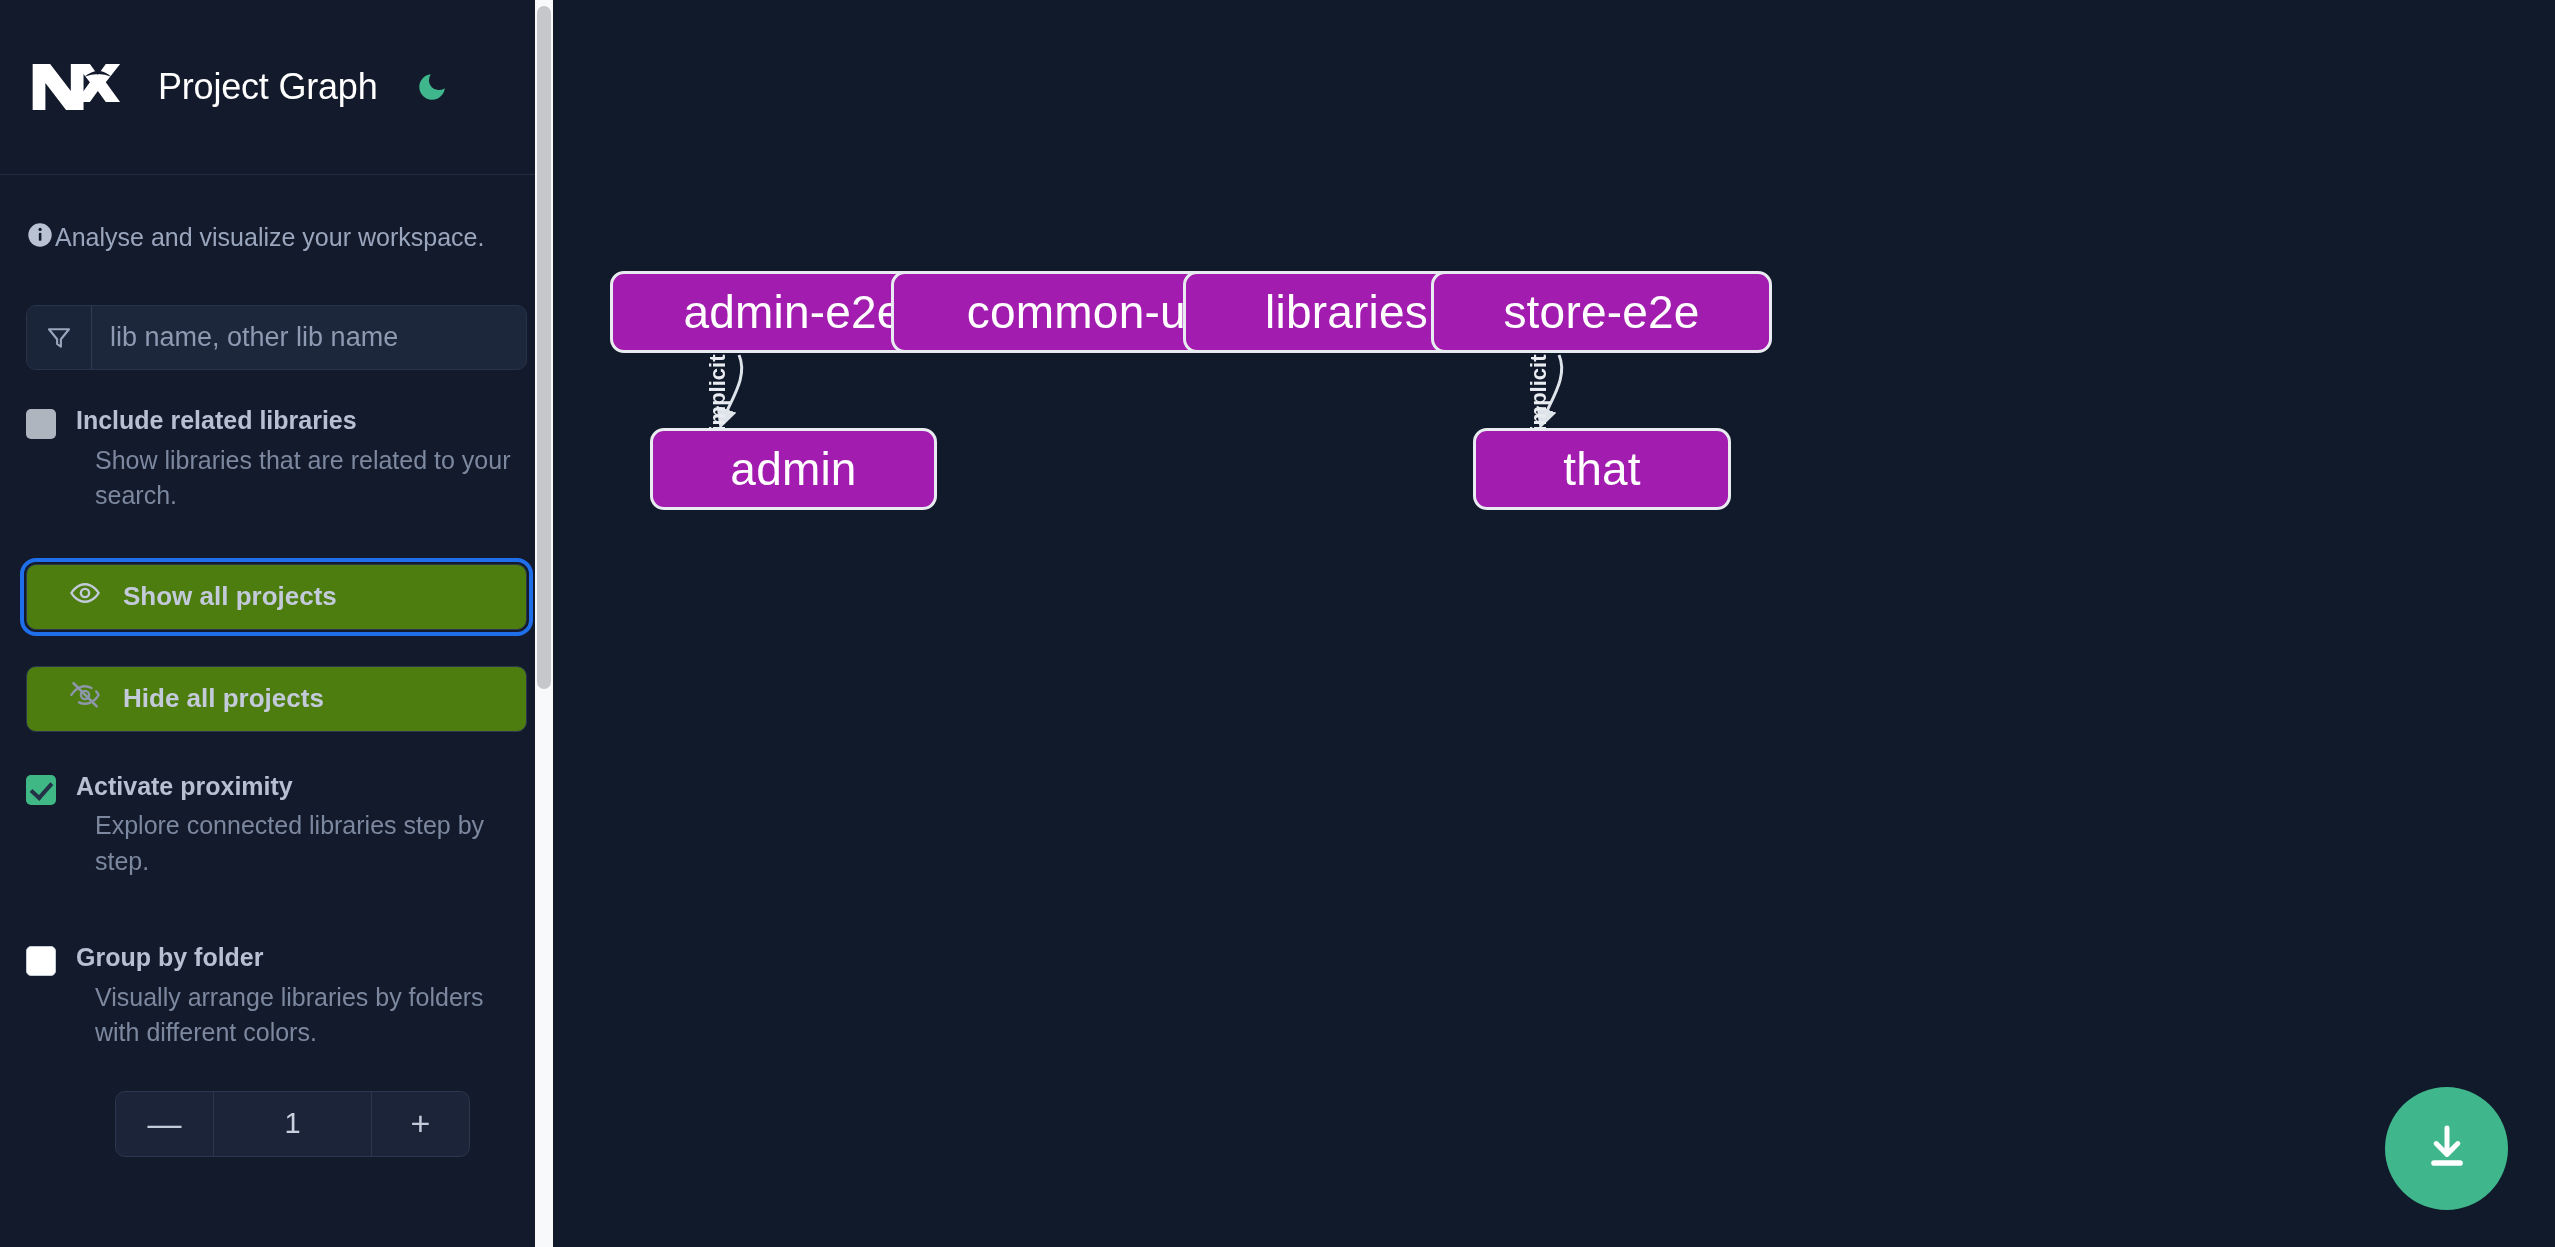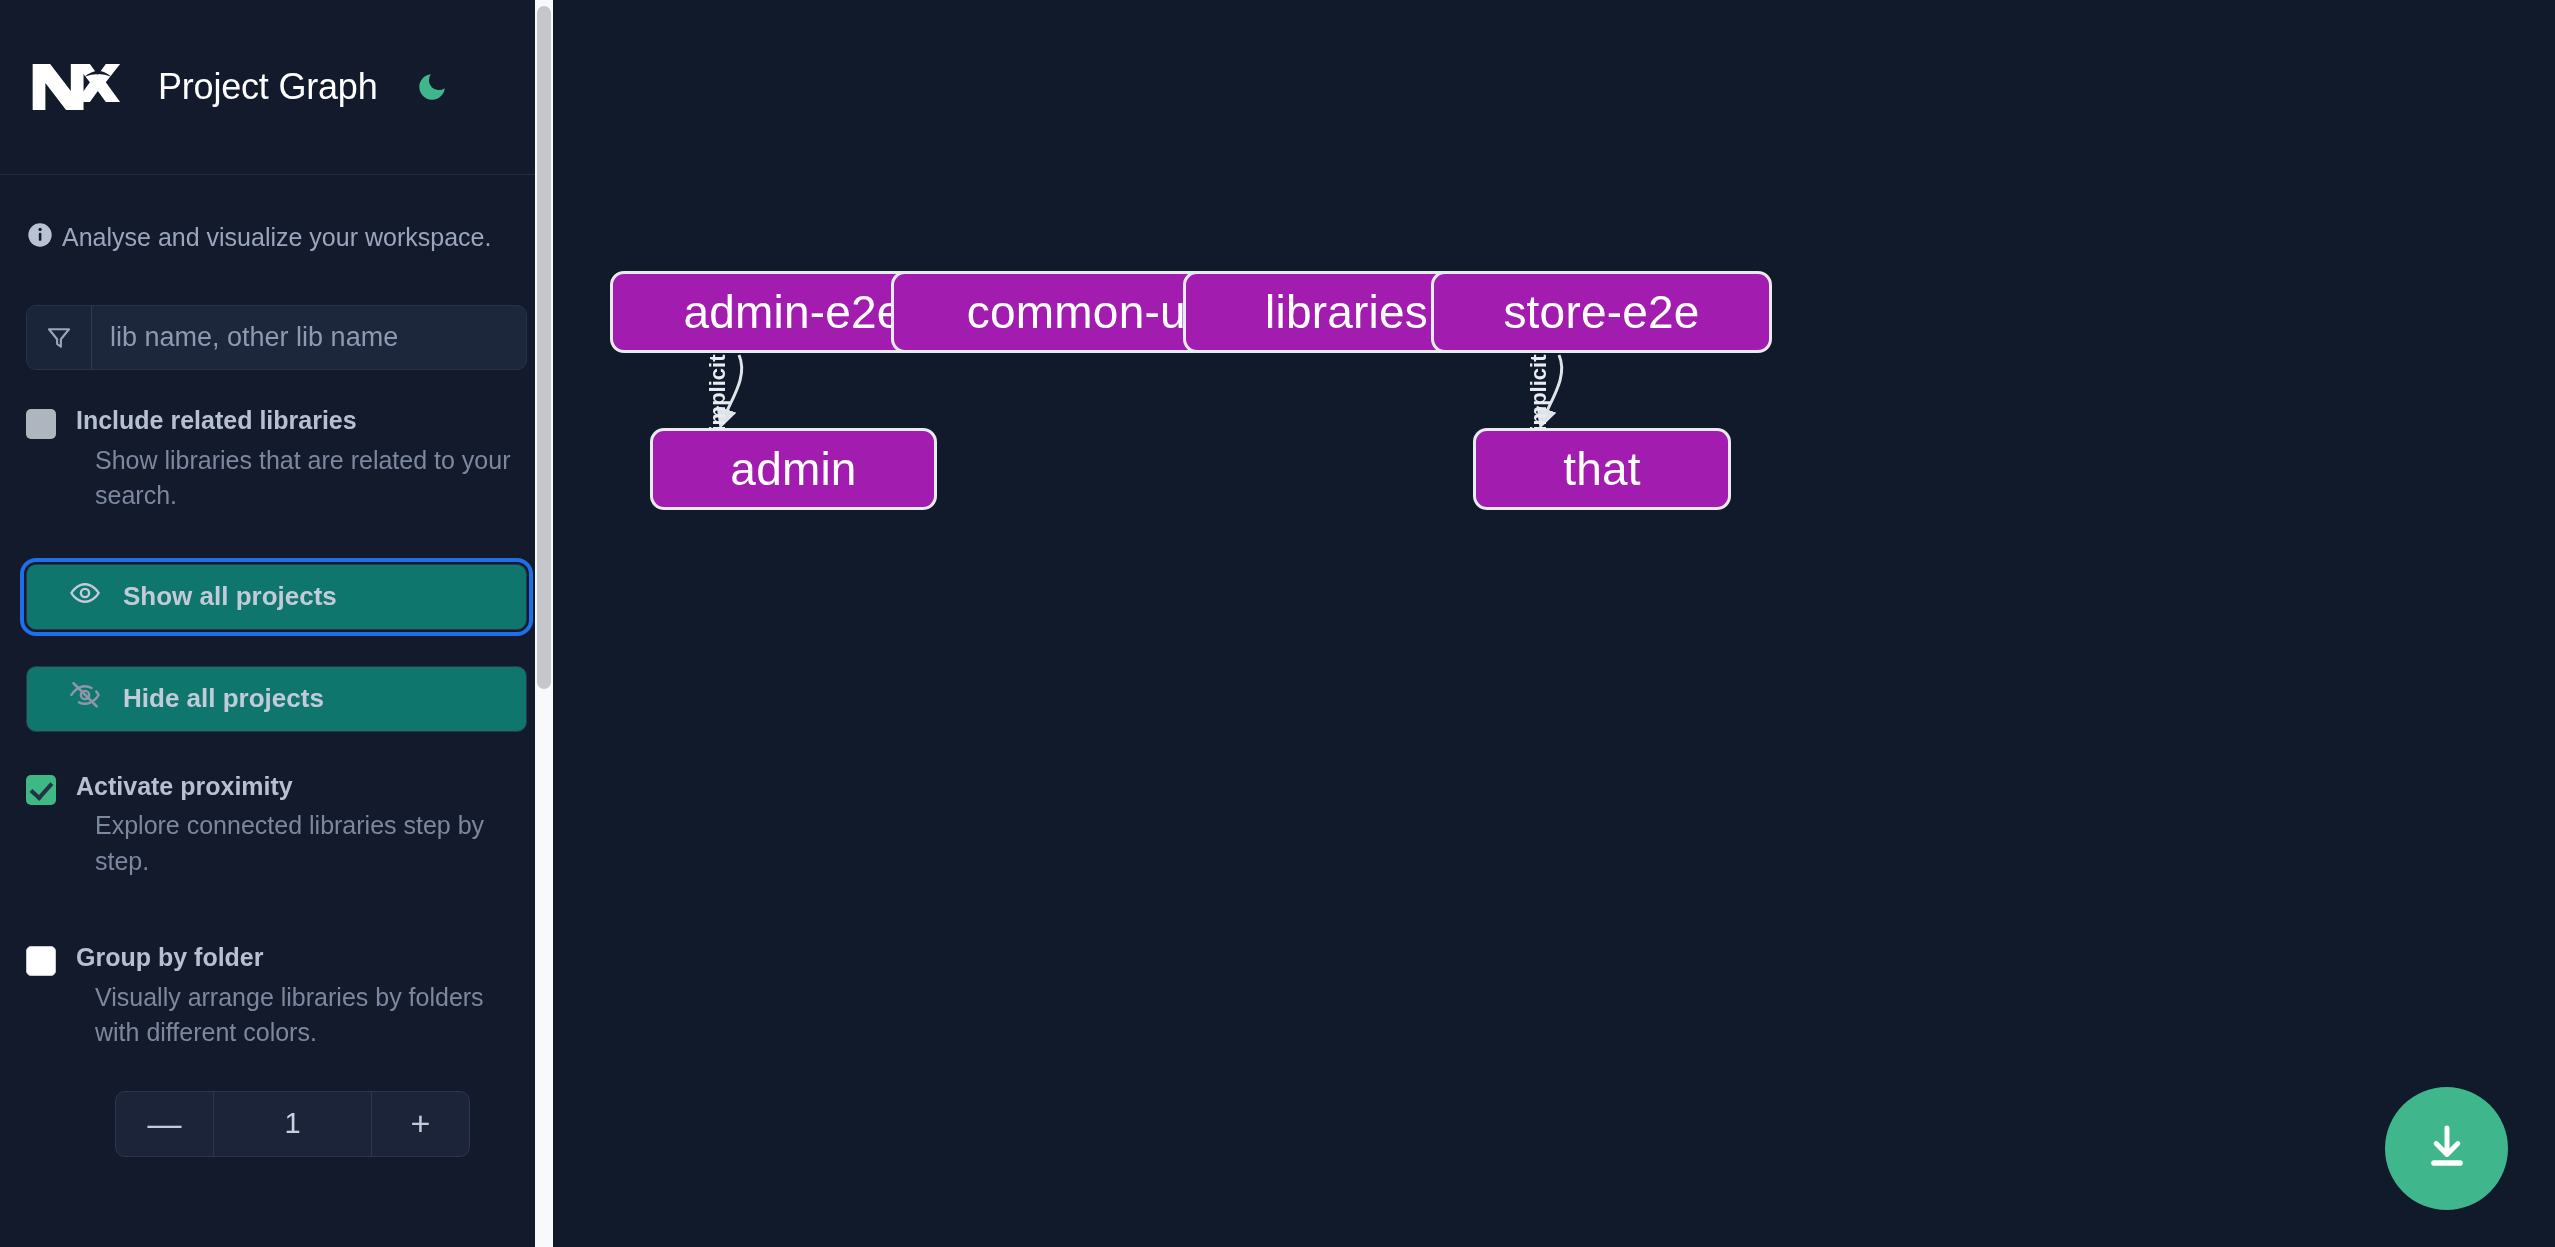--- a/index.html
+++ b/index.html
@@ -32,21 +32,21 @@
   }
   .theme-toggle {
     margin-left: 34px; width: 40px; height: 40px;
     display: flex; align-items: center; justify-content: center;
     cursor: pointer;
   }
 
   .sb-body { padding: 0 0 0 0; }
 
   .desc-row {
-    display: flex; align-items: center; gap: 8px;
+    display: flex; align-items: center; gap: 1px;
     padding: 46px 26px 0 26px;
   }
   .desc-text { font-size: 25px; color: #9aa6bd; }
 
   .search-wrap {
     margin: 52px 26px 0 26px;
     height: 65px;
     display: flex; align-items: stretch;
     background: #1d273c;
     border: 1px solid #2b real;
@@ -84,21 +84,21 @@
   .option-texts { display: flex; flex-direction: column; }
   .option-title { font-size: 25px; font-weight: 700; color: #b6c0d2; line-height: 1.3; }
   .option-desc { font-size: 25px; color: #7c889f; line-height: 1.42; margin-top: 6px; max-width: 470px; margin-left: 19px; }
 
   .btn-row { padding: 0 26px; }
   .pbtn {
     position: relative;
     height: 66px; width: 100%;
     display: flex; align-items: center; gap: 22px;
     padding-left: 42px;
-    background: #0f766e;
+    background: #4d7c0f;
     border: 1px solid #2c3consider;
     border-radius: 10px;
     color: #c3cbda; font-size: 26px; font-weight: 700;
     cursor: pointer;
     font-family: "Liberation Sans", sans-serif;
   }
   .pbtn { border: 1px solid #2c374f; }
   .pbtn.focused { outline: 4px solid #1f6feb; outline-offset: 2px; }
   .btn-spacer { height: 36px; }
 

